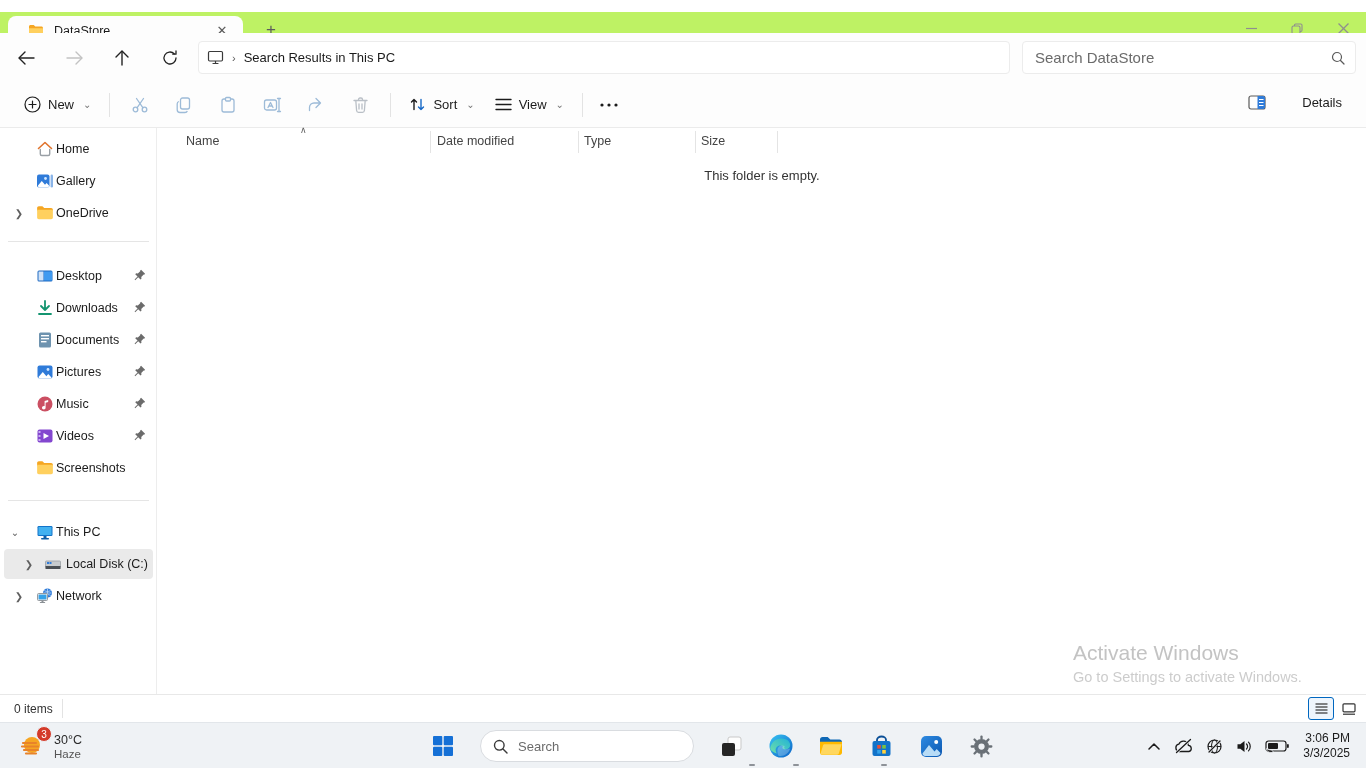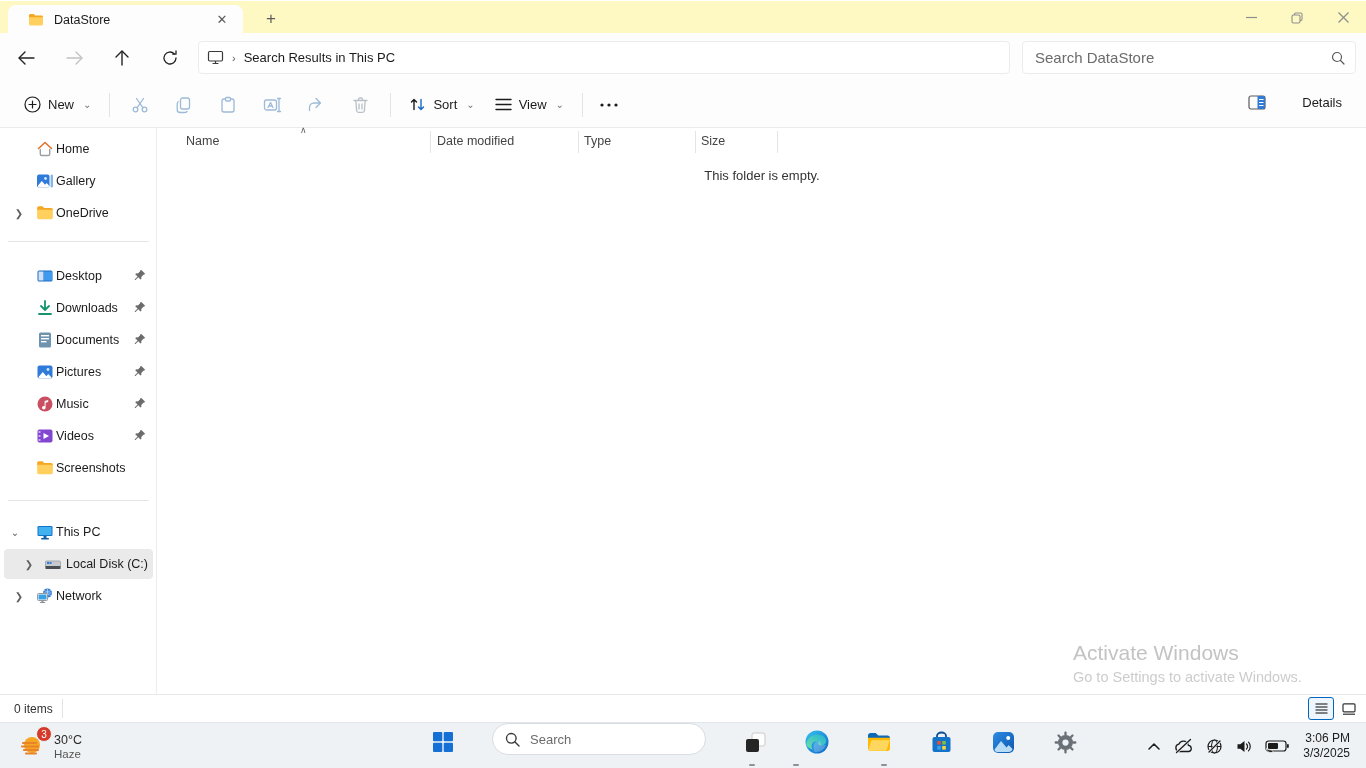--- a/index.html
+++ b/index.html
@@ -6,21 +6,21 @@
   html,body { margin:0; padding:0; }
   body {
     width:1366px; height:768px; overflow:hidden; position:relative;
     font-family:"Liberation Sans","DejaVu Sans",sans-serif;
     background:#ffffff; color:#1b1b1b; font-size:13px;
     -webkit-font-smoothing:antialiased;
   }
   svg { display:block; }
 
   
-  .tabbar { position:absolute; top:1px; left:0; width:1366px; height:33px; background:#fef9c3; }
+  .tabbar { position:absolute; top:12px; left:0; width:1366px; height:33px; background:#bef264; }
   .tab {
     position:absolute; left:8px; top:4px; width:235px; height:29px;
     background:#fdfdfd; border-radius:8px 8px 0 0;
     display:flex; align-items:center; padding:0 10px 0 20px; gap:10px;
   }
   .tab-title { font-size:12.5px; color:#1b1b1b; flex:1; }
   .tab-close { width:22px; height:22px; border-radius:4px; display:flex; align-items:center; justify-content:center; color:#5c5c5c; font-size:13px; }
   .newtab-btn { position:absolute; left:258px; top:5px; width:26px; height:26px; display:flex; align-items:center; justify-content:center; color:#5c5c5c; font-size:17px; border-radius:4px; }
   .win-controls { position:absolute; right:0; top:0; height:33px; display:flex; }
   .win-btn { width:46px; height:33px; display:flex; align-items:center; justify-content:center; }
@@ -90,21 +90,21 @@
   .taskbar { position:absolute; top:722px; left:0; width:1366px; height:46px; background:#eff2f5; border-top:1px solid #e2e6ea; }
   .weather { position:absolute; left:10px; top:0; height:46px; display:flex; align-items:center; gap:8px; padding:0 8px; }
   .weather-icon-wrap { position:relative; width:28px; height:28px; }
   .weather-badge {
     position:absolute; right:-6px; top:-6px; min-width:16px; height:16px; border-radius:8px;
     background:#d43b2a; color:#fff; font-size:10px; display:flex; align-items:center; justify-content:center;
     border:1px solid #eff2f5;
   }
   .weather-text .t { font-size:12.5px; color:#2b2b2b; }
   .weather-text .c { font-size:11.5px; color:#555; margin-top:1px; }
-  .tb-center { position:absolute; left:424px; top:0; height:46px; display:flex; gap:24px; }
+  .tb-center { position:absolute; left:424px; top:0; height:46px; display:flex; align-items:center; gap:12px; }
   .task-icon { width:38px; height:38px; display:flex; align-items:center; justify-content:center; border-radius:4px; position:relative; }
   .tb-search {
     width:214px; height:32px; border-radius:16px; background:#ffffff; border:1px solid #d9dce0;
     display:flex; align-items:center; gap:8px; padding:0 12px; margin:0 6px;
   }
   .tb-search input { border:none; outline:none; background:transparent; font-size:13px; color:#1b1b1b; width:140px; font-family:"Liberation Sans","DejaVu Sans",sans-serif; }
   .tb-search input::placeholder { color:#6b6b6b; }
   .tray { position:absolute; right:8px; top:0; height:46px; display:flex; align-items:center; gap:4px; }
   .tray-icon { width:26px; height:30px; display:flex; align-items:center; justify-content:center; border-radius:4px; }
   .clock { text-align:right; font-size:12px; color:#1b1b1b; line-height:15px; padding:0 8px 0 6px; }

